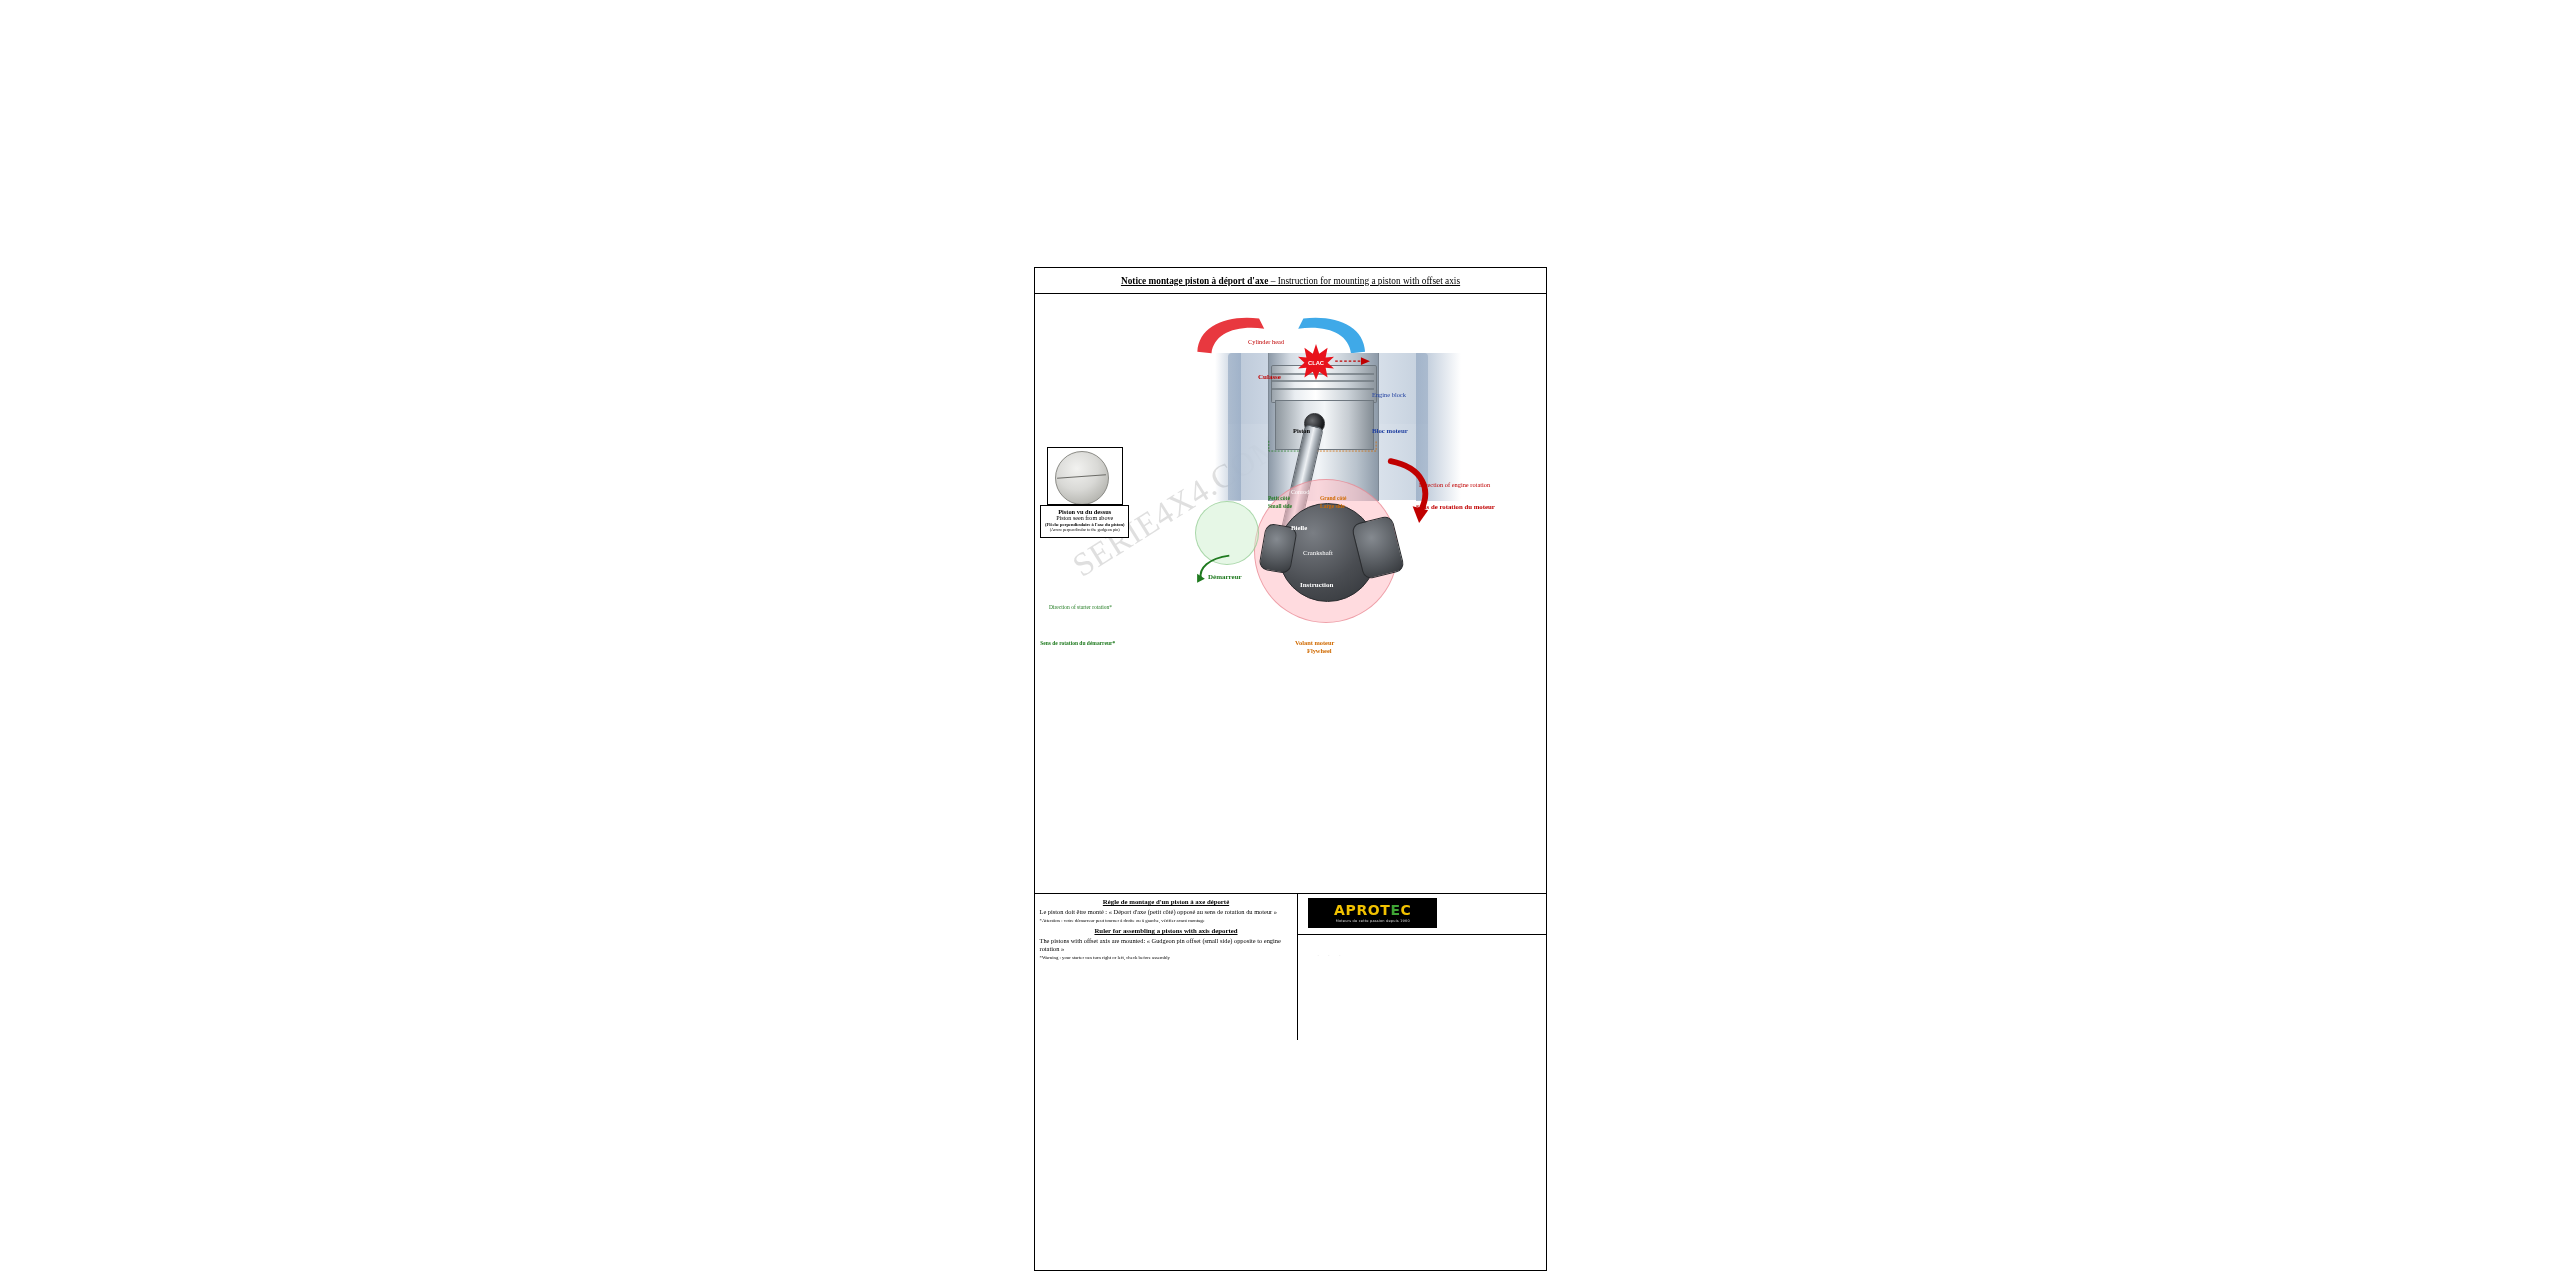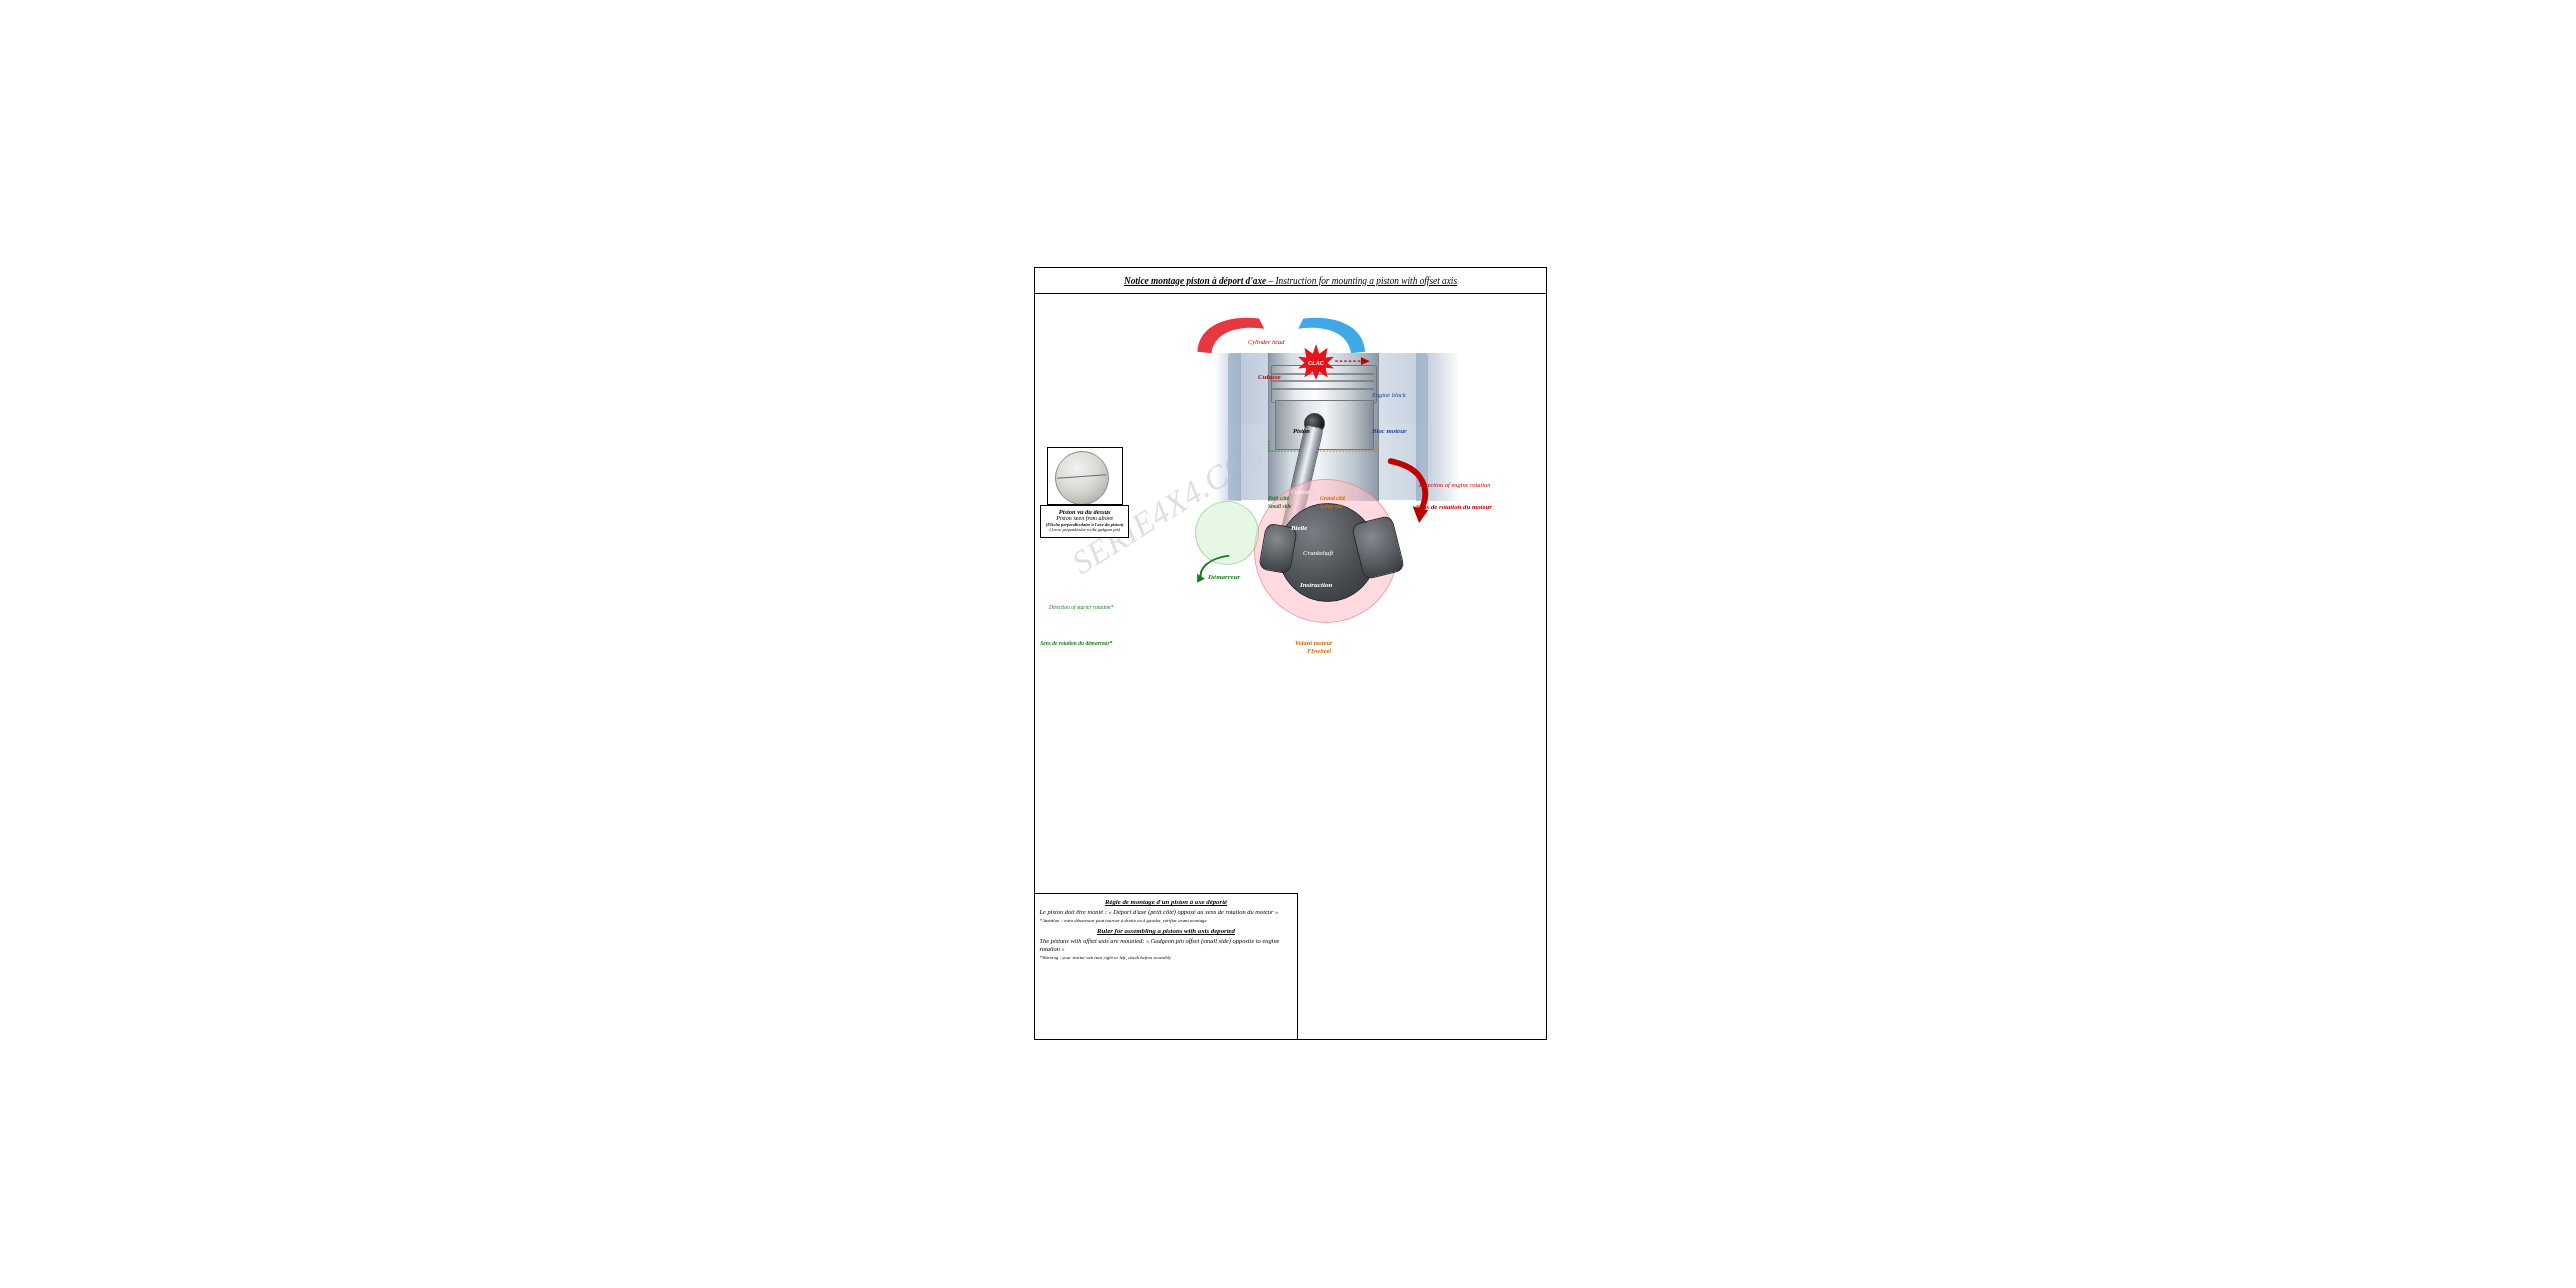--- a/index.html
+++ b/index.html
@@ -16,25 +16,24 @@
     width: 2576px;
     height: 1288px;
     background: #ffffff;
   }
   
   #sheet {
     position: absolute;
     left: 1034px;
     top: 267px;
     width: 513px;
-    height: 773px;
+    height: 1004px;
     background: #ffffff;
     border: 0.6px solid #000000;
     box-sizing: border-box;
-    font-style: italic;
   }
   
   #title-bar {
     position: absolute;
     left: 0;
     top: 0;
     width: 511px;
     height: 26px;
     border-bottom: 0.6px solid #000000;
     box-sizing: border-box;
@@ -410,16 +409,24 @@
 
     <div id="rules-box">
       <div class="rule-head">Règle de montage d'un piston à axe déporté</div>
       <div class="rule-body">Le piston doit être monté : « Déport d'axe (petit côté) opposé au sens de rotation du moteur »</div>
       <div class="rule-note">*Attention : votre démarreur peut tourner à droite ou à gauche, vérifier avant montage</div>
       <div class="rule-head">Ruler for assembling a pistons with axis deported</div>
       <div class="rule-body">The pistons with offset axis are mounted: « Gudgeon pin offset (small side) opposite to engine rotation »</div>
       <div class="rule-note">*Warning : your starter can turn right or left, check before assembly</div>
     </div>
 
+    <div id="logo-box">
+      <div id="logo-inner">
+        <div id="logo-word"><span>APROT</span><span class="grn">E</span><span>C</span></div>
+        <div id="logo-sub">Moteurs de cette passion depuis 1960</div>
+      </div>
+      <div id="logo-divider"></div>
+      <div id="logo-ghost">·   ·   ·</div>
+    </div>
 
   </div>
 </div>
 
 
 </body></html>

